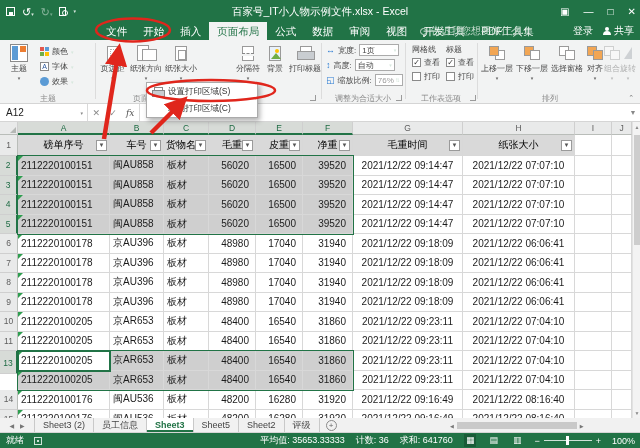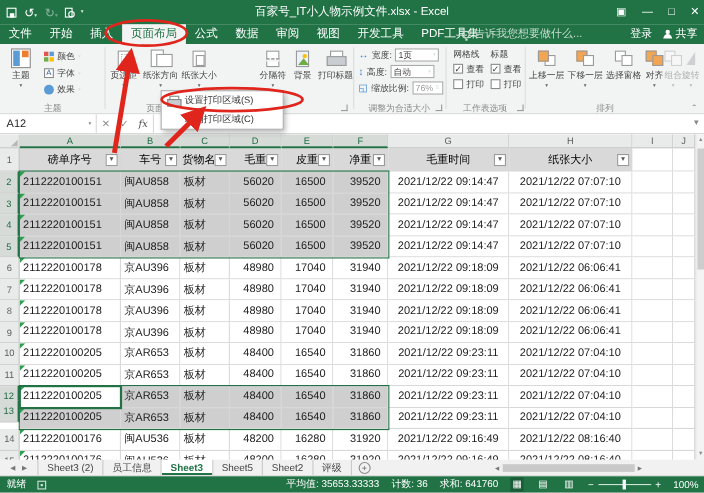--- a/index.html
+++ b/index.html
@@ -14,21 +14,21 @@
   .car{font-size:5px;color:#d7e7dd;}
   .i-save{width:9px;height:9px;border:1px solid #fff;position:relative;}
   .i-save::after{content:"";position:absolute;left:2px;top:4px;width:4px;height:4px;background:#fff;}
   .i-lens{width:7px;height:9px;border:1px solid #fff;position:relative;}
   .i-lens::after{content:"";position:absolute;left:2px;top:2px;width:4px;height:4px;border:1px solid #fff;border-radius:50%;}
   #title-text{position:absolute;left:0;right:0;top:0;line-height:22px;text-align:center;font-size:10.5px;color:#fff;}
   .winbtns{position:absolute;right:4px;top:0;height:22px;display:flex;align-items:center;gap:14px;font-size:10px;color:#fff;}
 
   
   #tabrow{position:absolute;left:0;top:22px;width:640px;height:18px;background:#217346;}
-  #ribbon-tabs{display:flex;height:18px;}
+  #ribbon-tabs{display:flex;height:18px;justify-content:center;}
   .tab{padding:0 8px;font-size:10.5px;color:#fff;line-height:18px;white-space:nowrap;}
   .tab.active{background:#f2f3f3;color:#217346;}
   #tellme{position:absolute;left:420px;top:0;height:18px;display:flex;align-items:center;gap:4px;color:#c8ddd0;font-size:10px;}
   .i-bulb{width:7px;height:7px;border:1px solid #c8ddd0;border-radius:50%;position:relative;}
   .i-bulb::after{content:"";position:absolute;left:2px;top:6px;width:2px;height:2px;background:#c8ddd0;}
   #account{position:absolute;right:6px;top:0;height:18px;display:flex;align-items:center;gap:10px;color:#fff;font-size:10px;}
   .i-person{width:8px;height:8px;position:relative;}
   .i-person::before{content:"";position:absolute;left:2px;top:0;width:4px;height:4px;border-radius:50%;background:#fff;}
   .i-person::after{content:"";position:absolute;left:0;top:4px;width:8px;height:4px;border-radius:4px 4px 0 0;background:#fff;}
 
@@ -746,21 +746,21 @@
         <span>31860</span>
       </div>
       <div class="cell ctr" style="left: 353px; top: 229px; width: 110px; height: 19.5px;">
         <span>2021/12/22 09:23:11</span>
       </div>
       <div class="cell ctr" style="left: 463px; top: 229px; width: 112px; height: 19.5px;">
         <span>2021/12/22 07:04:10</span>
       </div>
       <div class="cell" style="left: 575px; top: 229px; width: 37px; height: 19.5px;"></div>
       <div class="cell" style="left: 612px; top: 229px; width: 20px; height: 19.5px;"></div>
-      <div class="rh sel" style="left: 0px; top: 242px; width: 18px; height: 19.5px;">13</div>
+      <div class="rh sel" style="left: 0px; top: 232px; width: 18px; height: 19.5px;">13</div>
       <div class="cell lft sel" style="left: 18px; top: 248.5px; width: 92px; height: 19.5px;">
         <span>2112220100205</span>
         <span class="tri"></span>
       </div>
       <div class="cell lft sel" style="left: 110px; top: 248.5px; width: 54px; height: 19.5px;">
         <span>京AR653</span>
       </div>
       <div class="cell lft sel" style="left: 164px; top: 248.5px; width: 45px; height: 19.5px;">
         <span>板材</span>
       </div>

